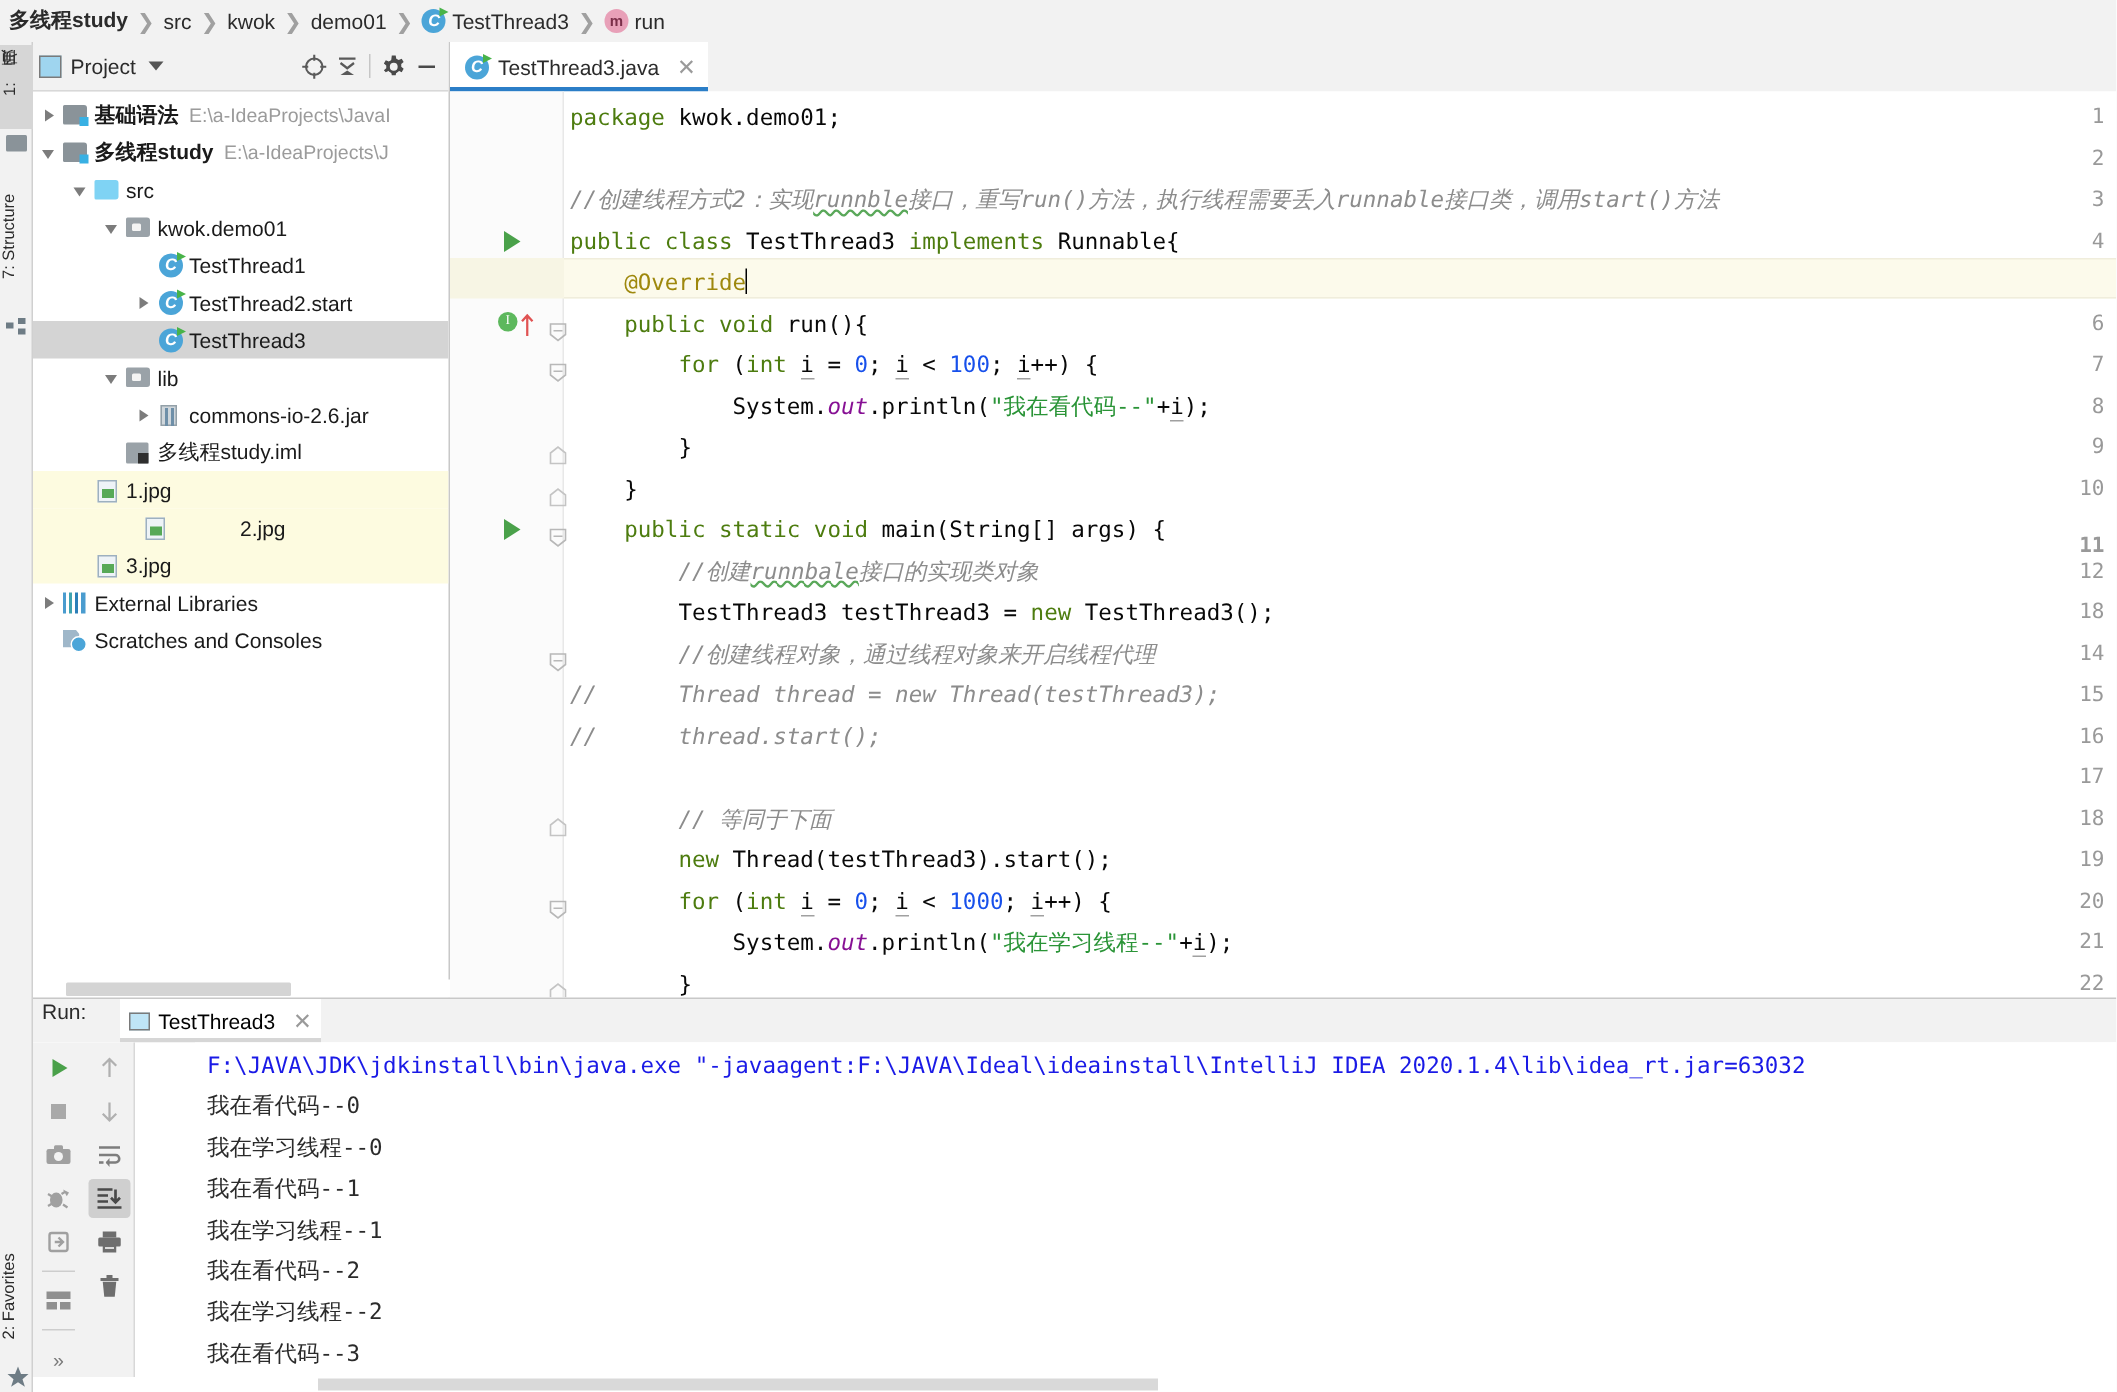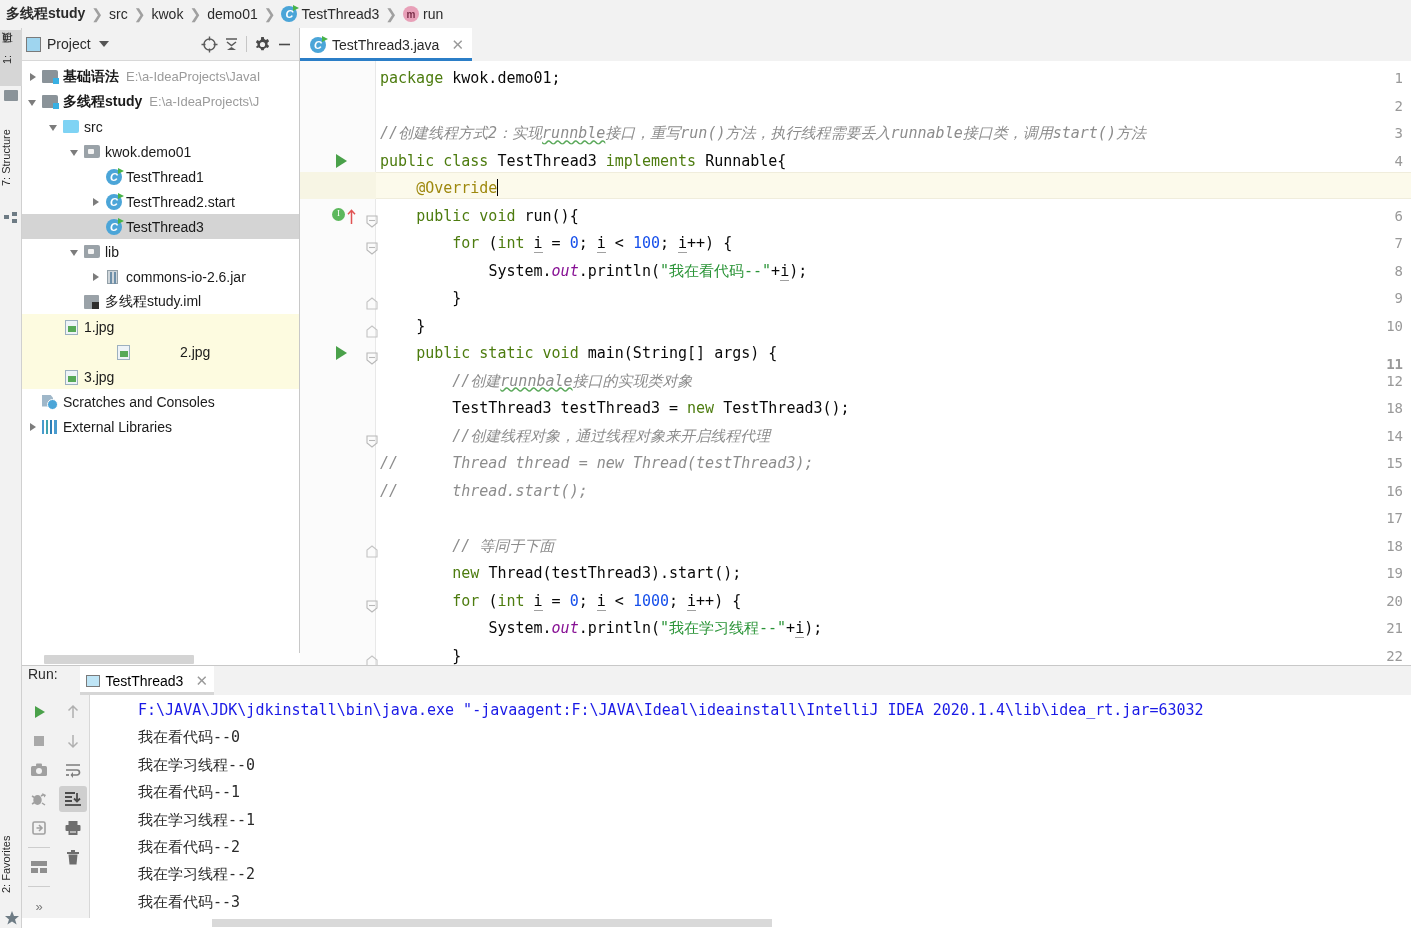--- a/index.html
+++ b/index.html
@@ -360,47 +360,47 @@
           </span>
           <span class="tname">多线程study.iml</span>
         </div>
         <div class="trow hl" style="padding-left: 25px;">
           <span class="arrow"></span>
           <span class="tico">
             <span class="f-img" style="display: block;"></span>
           </span>
           <span class="tname">1.jpg</span>
         </div>
-        <div class="trow hl" style="padding-left: 33px; gap: 44px;">
+        <div class="trow hl" style="padding-left: 13px; gap: 44px;">
           <span class="arrow"></span>
           <span class="tico">
             <span class="f-img" style="display: block;"></span>
           </span>
           <span class="tname">2.jpg</span>
         </div>
         <div class="trow hl" style="padding-left: 25px;">
           <span class="arrow"></span>
           <span class="tico">
             <span class="f-img" style="display: block;"></span>
           </span>
           <span class="tname">3.jpg</span>
-        </div>
-        <div class="trow" style="padding-left: 4px;">
-          <span class="arrow"></span>
-          <span class="tico">
-            <span class="f-scratch" style="display: block;"></span>
-          </span>
-          <span class="tname">Scratches and Consoles</span>
         </div>
         <div class="trow" style="padding-left: 4px;">
           <span class="arrow r"></span>
           <span class="tico">
             <span class="f-extlib" style="display: block;"></span>
           </span>
           <span class="tname">External Libraries</span>
+        </div>
+        <div class="trow" style="padding-left: 4px;">
+          <span class="arrow"></span>
+          <span class="tico">
+            <span class="f-scratch" style="display: block;"></span>
+          </span>
+          <span class="tname">Scratches and Consoles</span>
         </div>
       </div>
 
     <div class="hscroll-track">
       <div class="hscroll-thumb"></div>
     </div>
   </div>
 
   <div class="editorwrap">
     <div class="tabbar">

